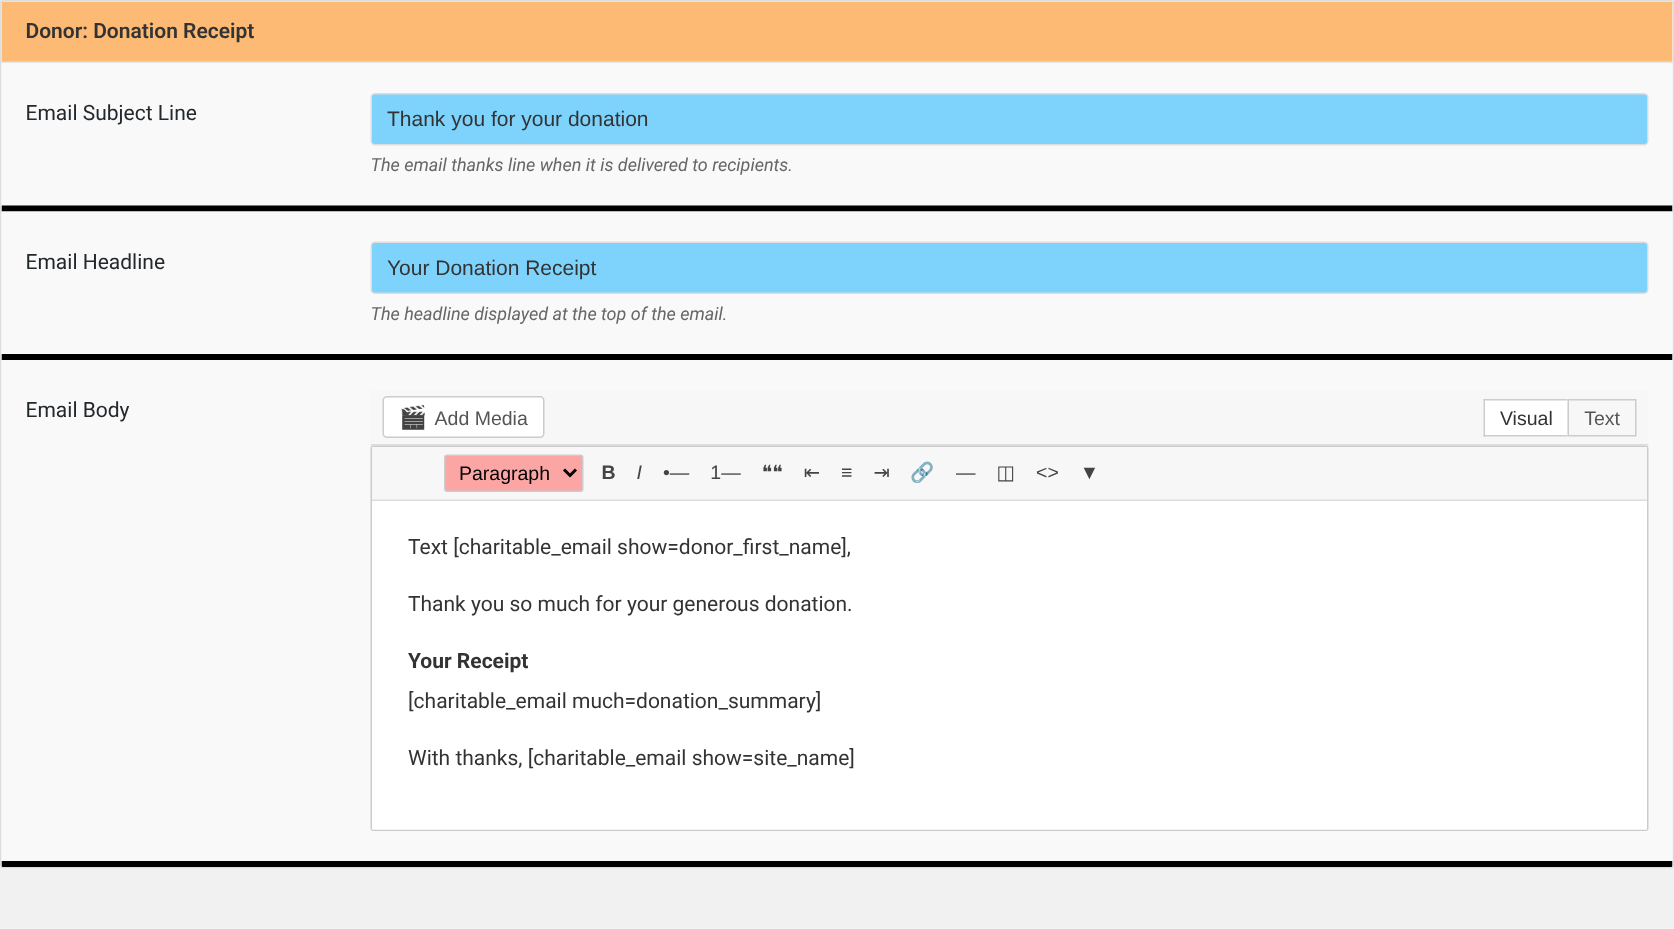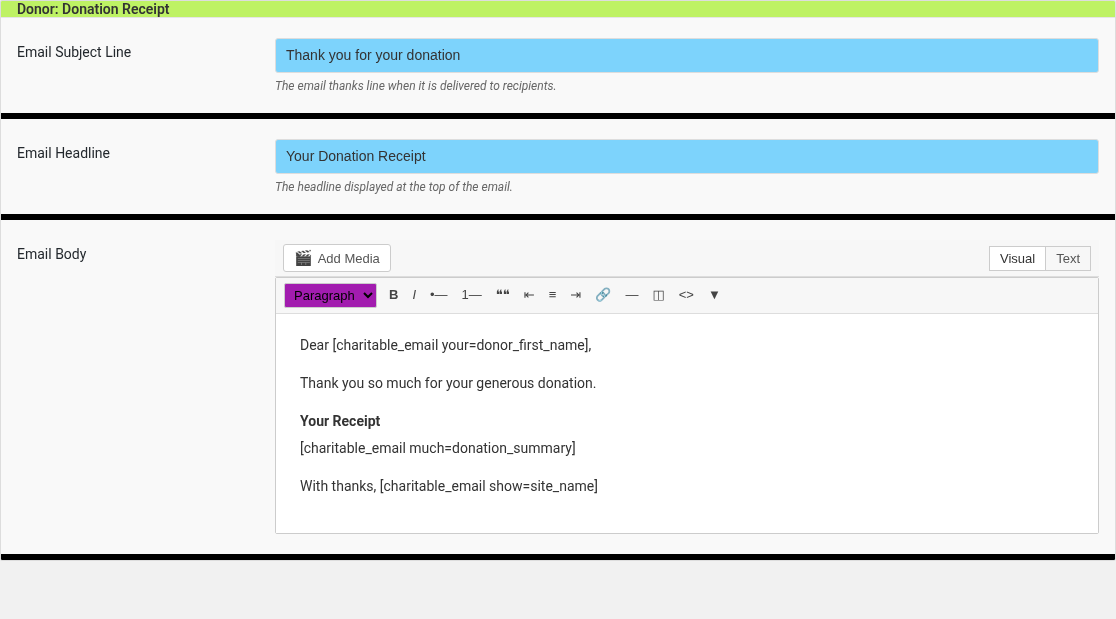--- a/index.html
+++ b/index.html
@@ -9,37 +9,36 @@
       background: #f1f1f1;
       color: #333;
     }
     .page-wrapper {
       background: #fff;
       border: 1px solid #ddd;
       border-radius: 2px;
       overflow: hidden;
     }
     .page-title {
-      padding: 0 16px;
+      padding: 12px 16px;
       font-size: 14px;
       font-weight: 600;
       border-bottom: 1px solid #e5e5e5;
-      background: #bef264;
+      background: #fdba74;
     }
     .form-body {
       background: #f9f9f9;
       padding: 0;
     }
     .form-row {
       display: flex;
       align-items: flex-start;
       padding: 20px 16px;
-      border-bottom: 6px solid #000000;
+      border-bottom: 4px solid #000000;
       background: #f9f9f9;
-      gap: 28px;
     }
     .form-row.email-body-row {
       align-items: flex-start;
     }
     .form-label {
       width: 230px;
       flex-shrink: 0;
       font-size: 14px;
       font-weight: 400;
       padding-top: 6px;
@@ -119,22 +118,23 @@
       border-bottom: 1px solid #ddd;
       background: #f7f7f7;
       gap: 2px;
       flex-wrap: wrap;
     }
     .toolbar-select {
       padding: 3px 5px;
       border: 1px solid #ccc;
       border-radius: 2px;
       font-size: 13px;
-      background: #a21caf;
+      background: #fca5a5;
       margin-right: 4px;
+      margin-left: 40px;
     }
     .toolbar-btn {
       padding: 3px 6px;
       border: none;
       background: transparent;
       cursor: pointer;
       font-size: 13px;
       color: #444;
       border-radius: 2px;
       line-height: 1.4;
@@ -213,21 +213,21 @@
             <button class="toolbar-btn">≡</button>
             <button class="toolbar-btn">⇥</button>
             <button class="toolbar-btn">🔗</button>
             <button class="toolbar-btn">―</button>
             <button class="toolbar-btn">◫</button>
             <button class="toolbar-btn">&lt;&gt;</button>
             <button class="toolbar-btn">▼</button>
           </div>
 
           <div class="editor-content" contenteditable="true" style="">
-            <p>Dear [charitable_email your=donor_first_name],</p>
+            <p>Text [charitable_email show=donor_first_name],</p>
             <p>Thank you so much for your generous donation.</p>
             <p class="receipt-heading">Your Receipt</p>
             <p>[charitable_email much=donation_summary]</p>
             <p>With thanks, [charitable_email show=site_name]</p>
           </div>
         </div>
 
       </div>
     </div>
 

